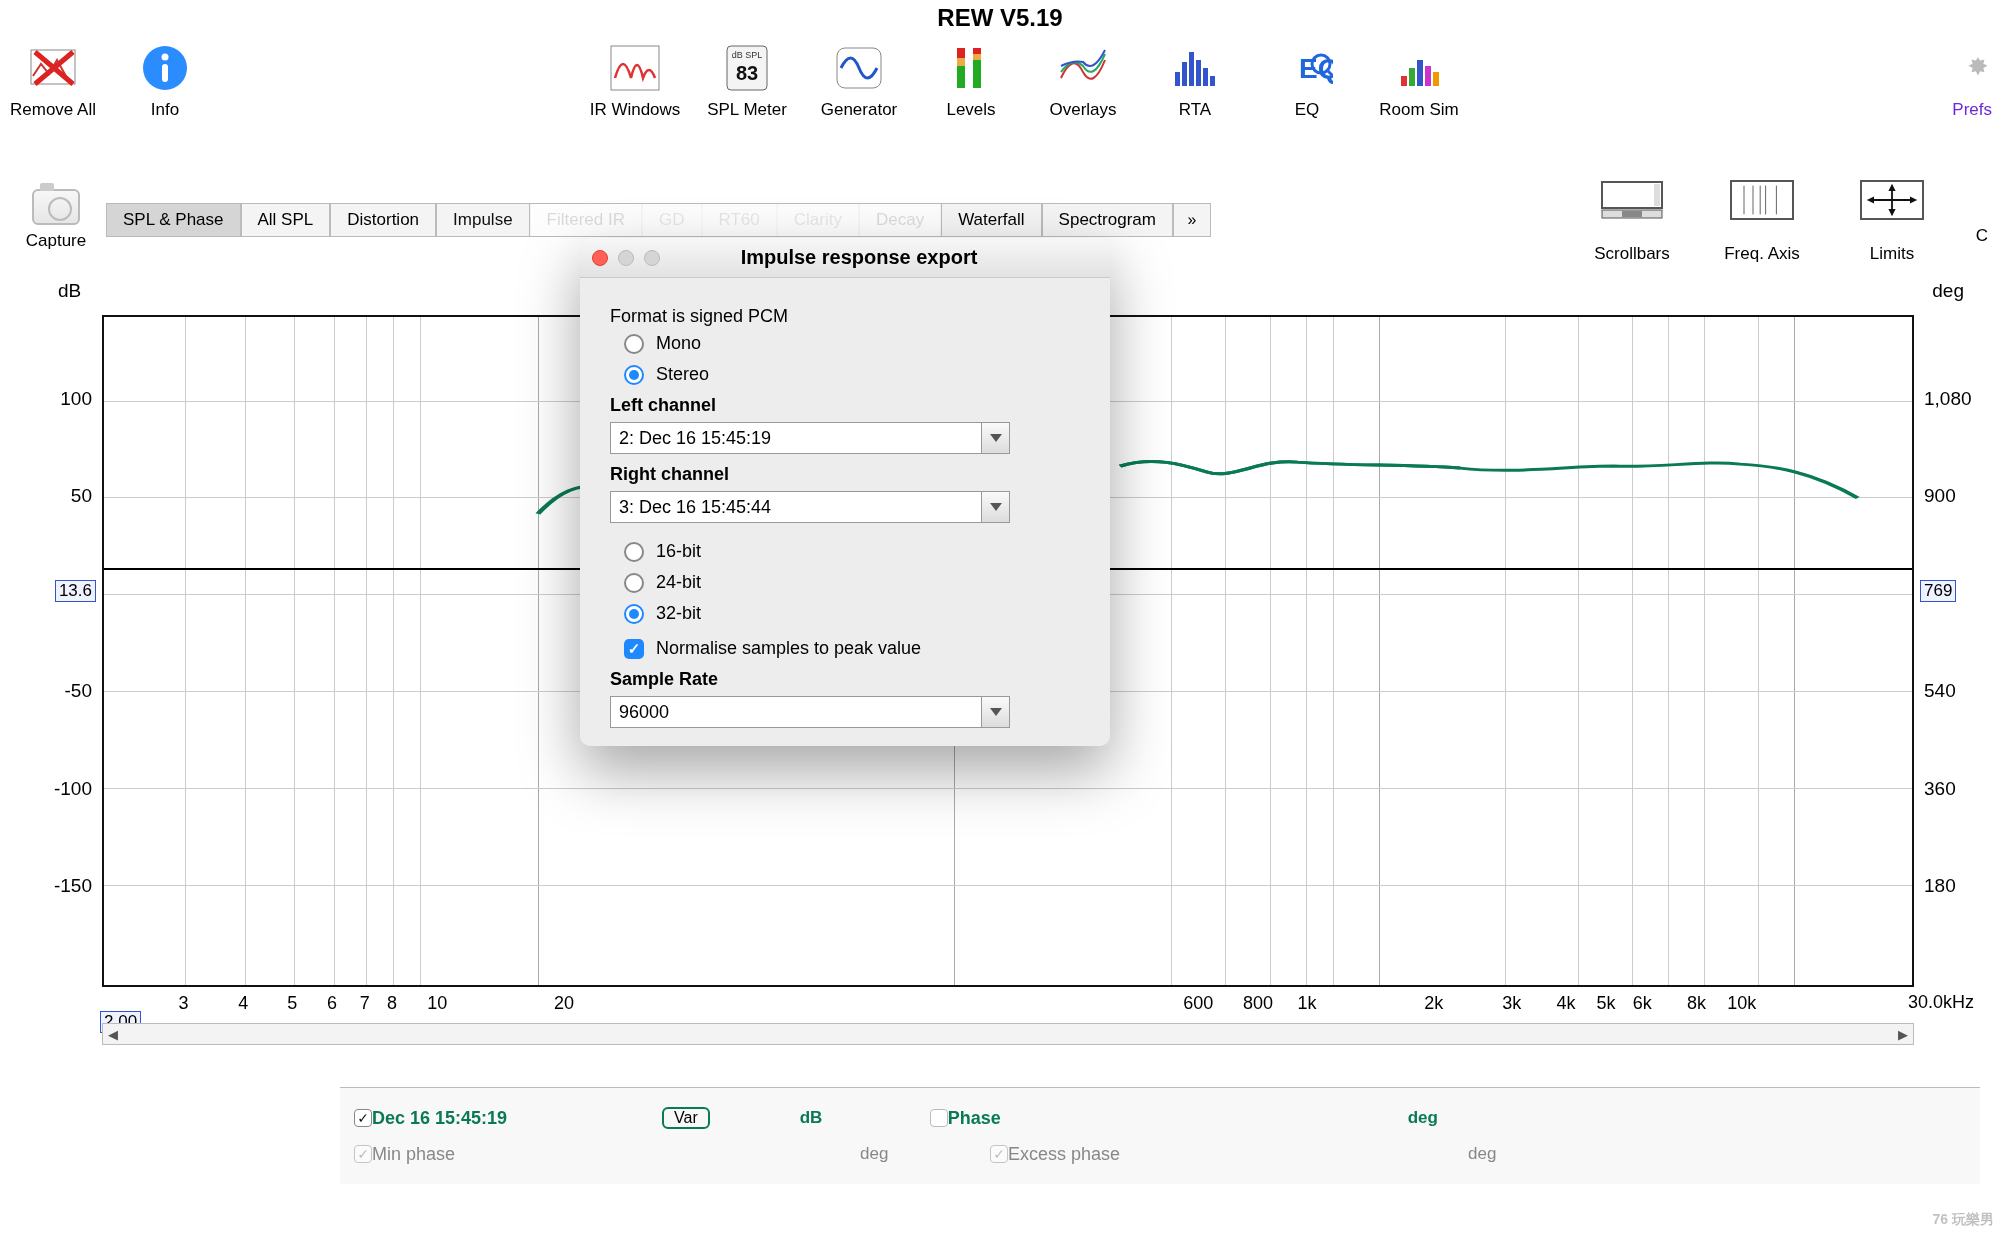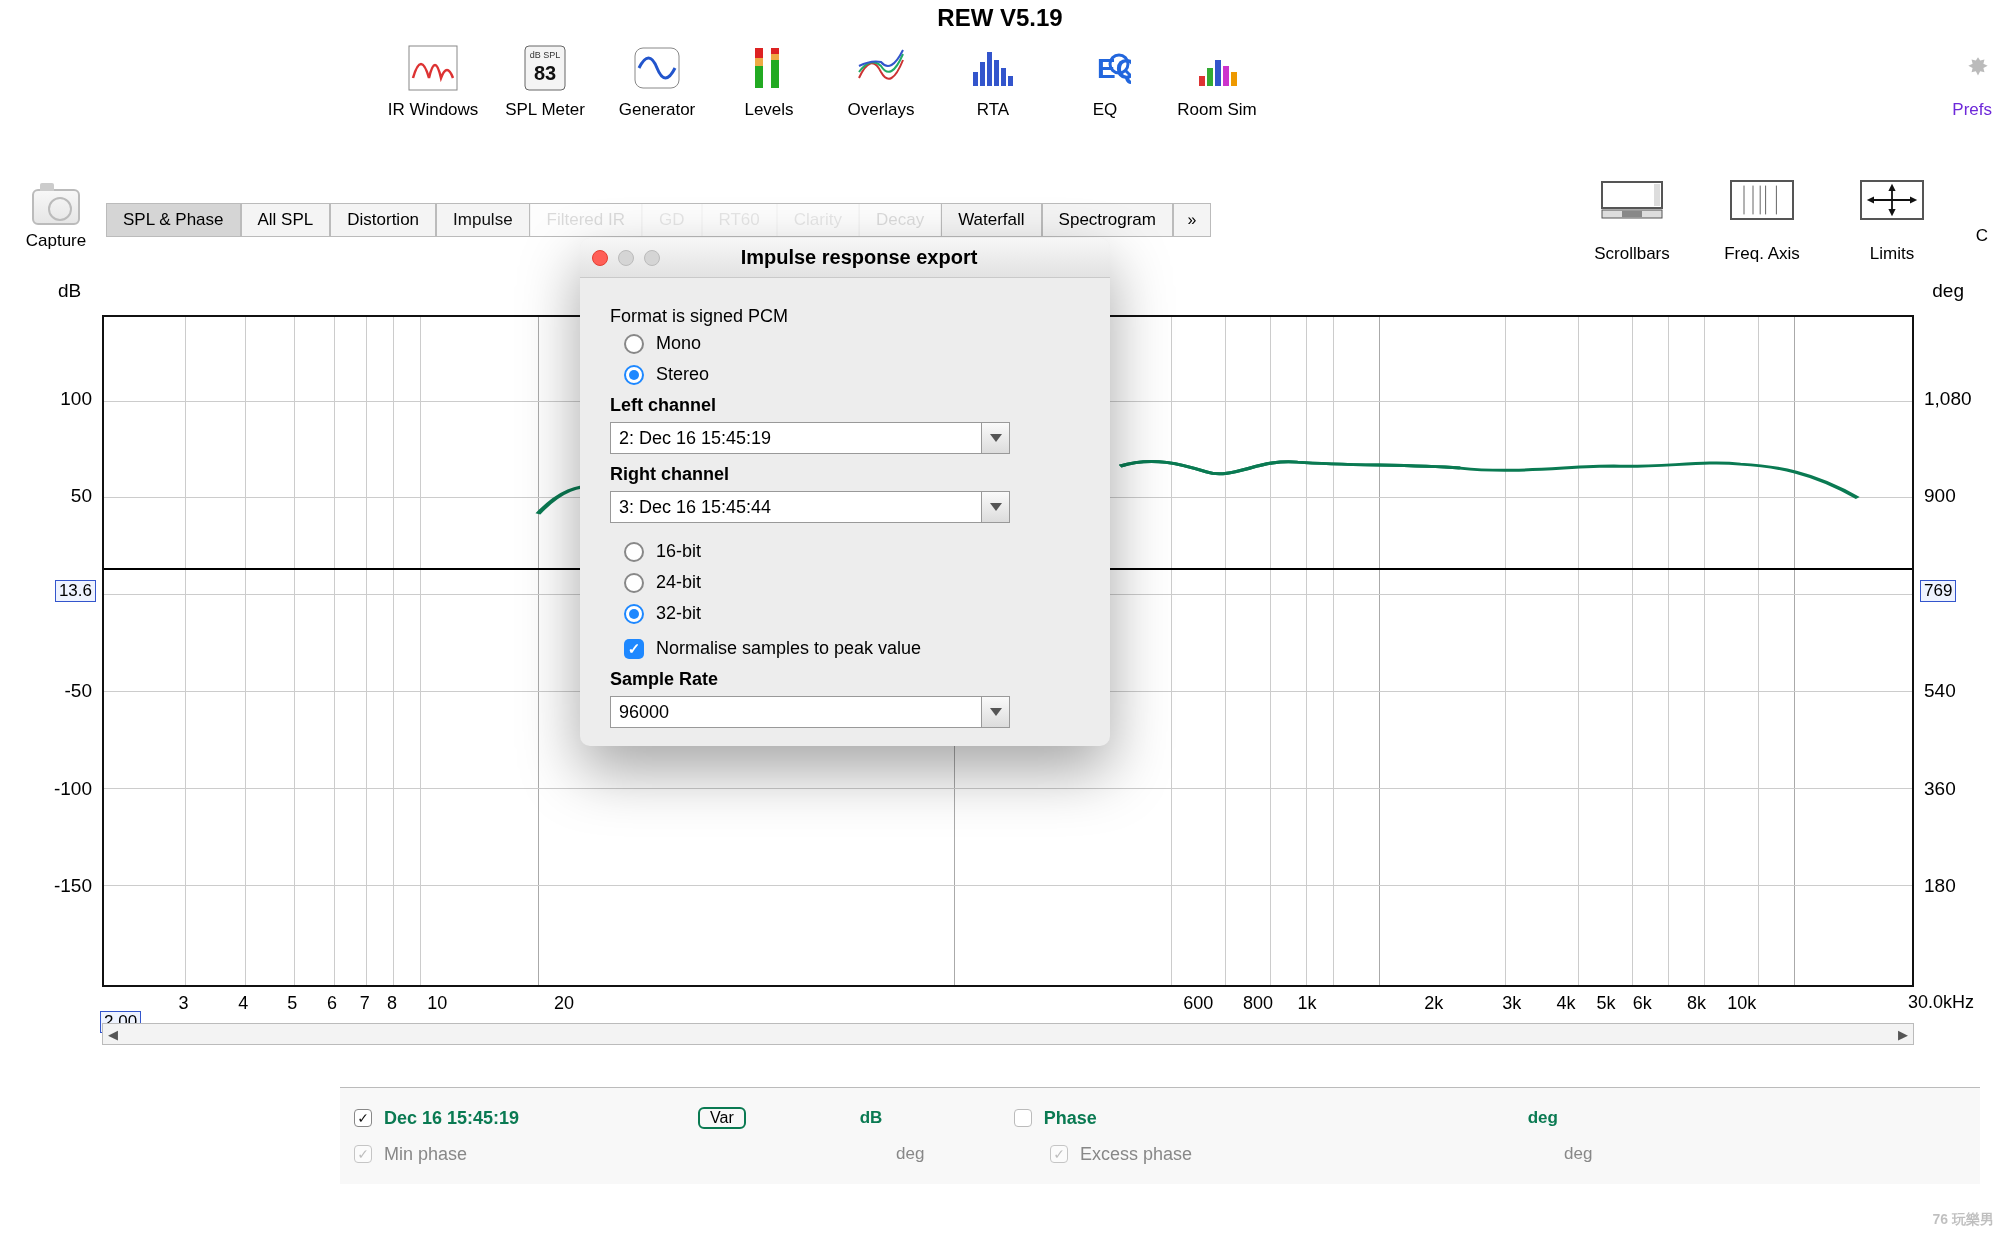--- a/index.html
+++ b/index.html
@@ -116,21 +116,21 @@
 .black-cursor{position:absolute; left:0; right:0; top:0; border-top:2px solid #000; pointer-events:none;}
 .hscroll{position:absolute; left:66px; right:66px; bottom:-10px; height:22px; background:#f3f3f3; border:1px solid #bbb;}
 .hscroll .arr{width:20px; height:20px; position:absolute; top:0; display:flex; align-items:center; justify-content:center; color:#555;}
 .hscroll .arr.l{left:0;} .hscroll .arr.r{right:0;}
 
 .legend{
   position:absolute; left:340px; right:20px; top:1087px;
   border-top:1px solid #bbb; background:#f8f8f8;
   padding: 12px 14px;
 }
-.lrow{display:flex; align-items:center; gap:12px; height:36px;}
+.lrow{display:flex; align-items:center; gap:0; height:36px;}
 .chk{width:18px; height:18px; border:1px solid #888; border-radius:4px; display:inline-flex; align-items:center; justify-content:center; background:#fff;}
 .chk.on::after{content:"✓"; font-size:14px; color:#111;}
 .chk.off{opacity:.45;}
 .chk.off::after{content:"✓"; font-size:14px; color:#777;}
 .lname{font-size:18px; width:210px;}
 .lname.green{color:#0a7a52; font-weight:600;}
 .varbox{border:2px solid #0a7a52; border-radius:6px; padding:0 10px; font-size:16px; text-align:center;}
 .lunit{width:70px; font-size:17px;}
 .lunit.green{color:#0a7a52; font-weight:600;}
 .lspace{width:80px;}
@@ -170,20 +170,43 @@
 .dbtn{padding:6px 18px; border:1px solid #aaa; border-radius:6px; background:linear-gradient(#fdfdfd,#e7e7e7); font-size:17px; cursor:pointer;}
 .clipcut{color:#6d28d9;}
 .watermark{position:absolute; right:6px; bottom:6px; font-size:14px; color:rgba(0,0,0,.25); font-weight:700;}
 </style>
 </head>
 <body>
 
 <div class="app-title">REW V5.19</div>
 
 <div class="main-toolbar">
+  <div class="tb-group-left">
+    <div class="tb-btn">
+      <div class="ico">
+        <svg viewBox="0 0 52 52">
+            <rect x="4" y="8" width="44" height="34" fill="#fff" stroke="#888"></rect>
+            <polyline points="6,34 14,22 22,32 30,18 40,36" fill="none" stroke="#c33" stroke-width="2"></polyline>
+            <line x1="8" y1="10" x2="46" y2="42" stroke="#d22" stroke-width="5"></line>
+            <line x1="46" y1="10" x2="8" y2="42" stroke="#d22" stroke-width="5"></line>
+          </svg>
+      </div>
+      <div class="lbl">Remove All</div>
+    </div>
+    <div class="tb-btn">
+      <div class="ico">
+        <svg viewBox="0 0 52 52">
+            <circle cx="26" cy="26" r="22" fill="#2b8cff"></circle>
+            <circle cx="26" cy="15" r="3.5" fill="#fff"></circle>
+            <rect x="23" y="22" width="6" height="18" rx="3" fill="#fff"></rect>
+          </svg>
+      </div>
+      <div class="lbl">Info</div>
+    </div>
+  </div>
   <div class="tb-group-mid">
     <div class="tb-btn">
       <div class="ico">
         <svg viewBox="0 0 52 52">
             <rect x="2" y="4" width="48" height="44" fill="#fff" stroke="#888"></rect>
             <path d="M6 36 Q14 8 22 36 Q28 10 34 36 Q40 20 46 36" fill="none" stroke="#d33" stroke-width="2.5"></path>
           </svg>
       </div>
       <div class="lbl">IR Windows</div>
     </div>

